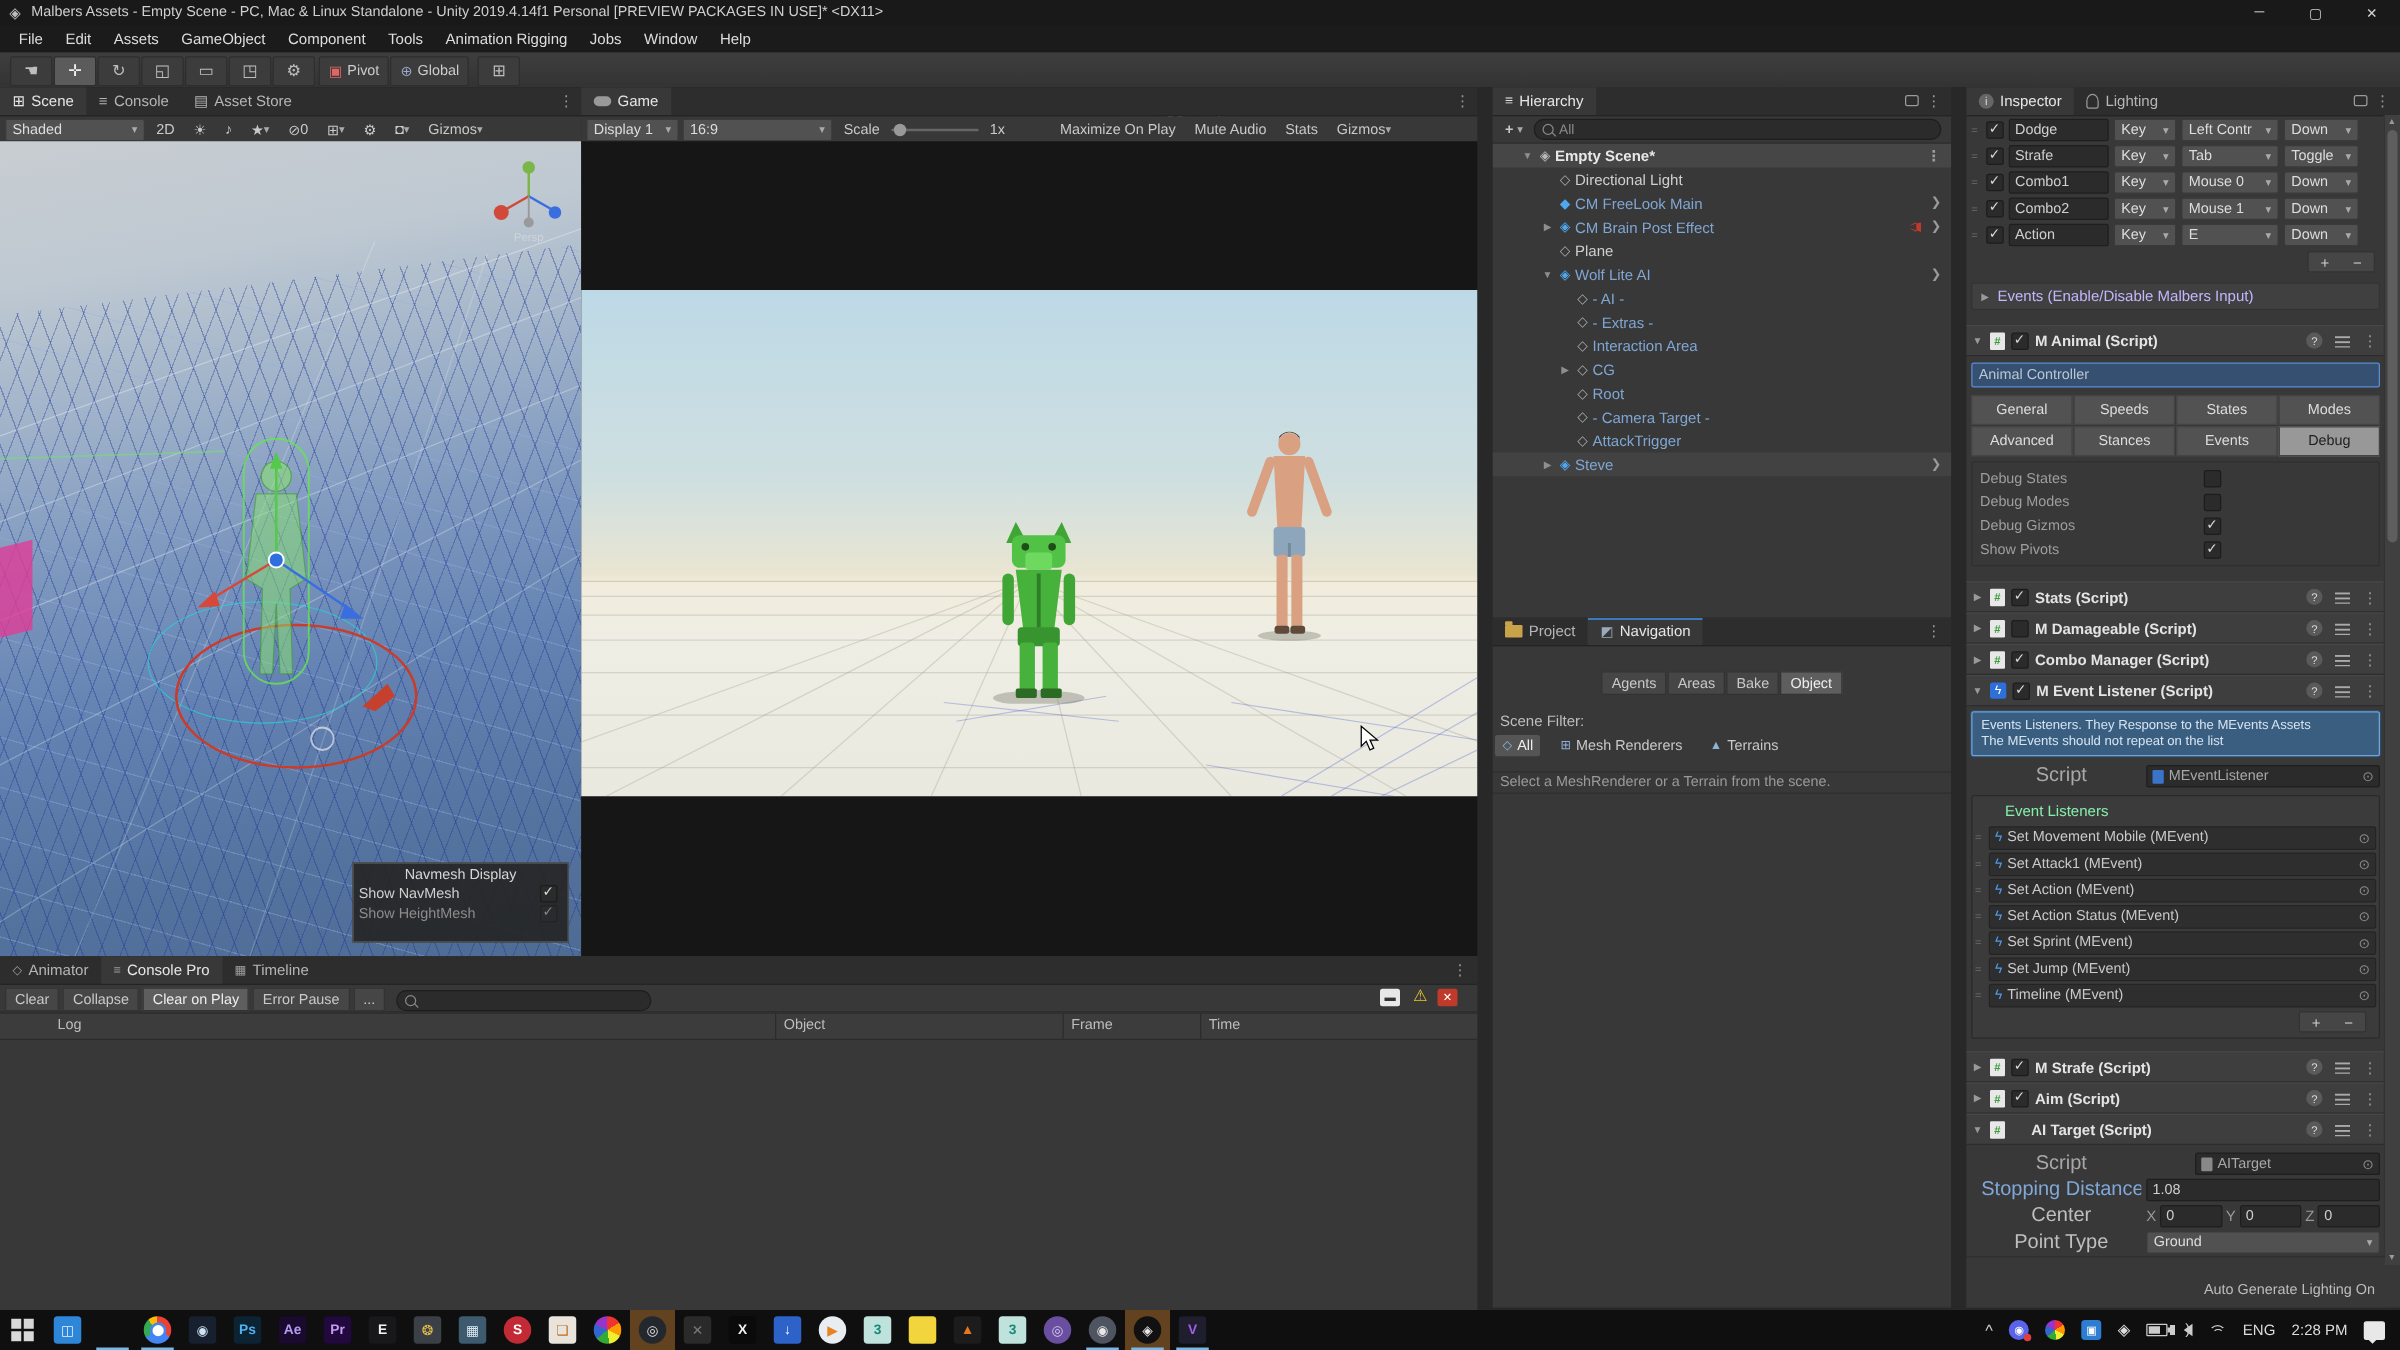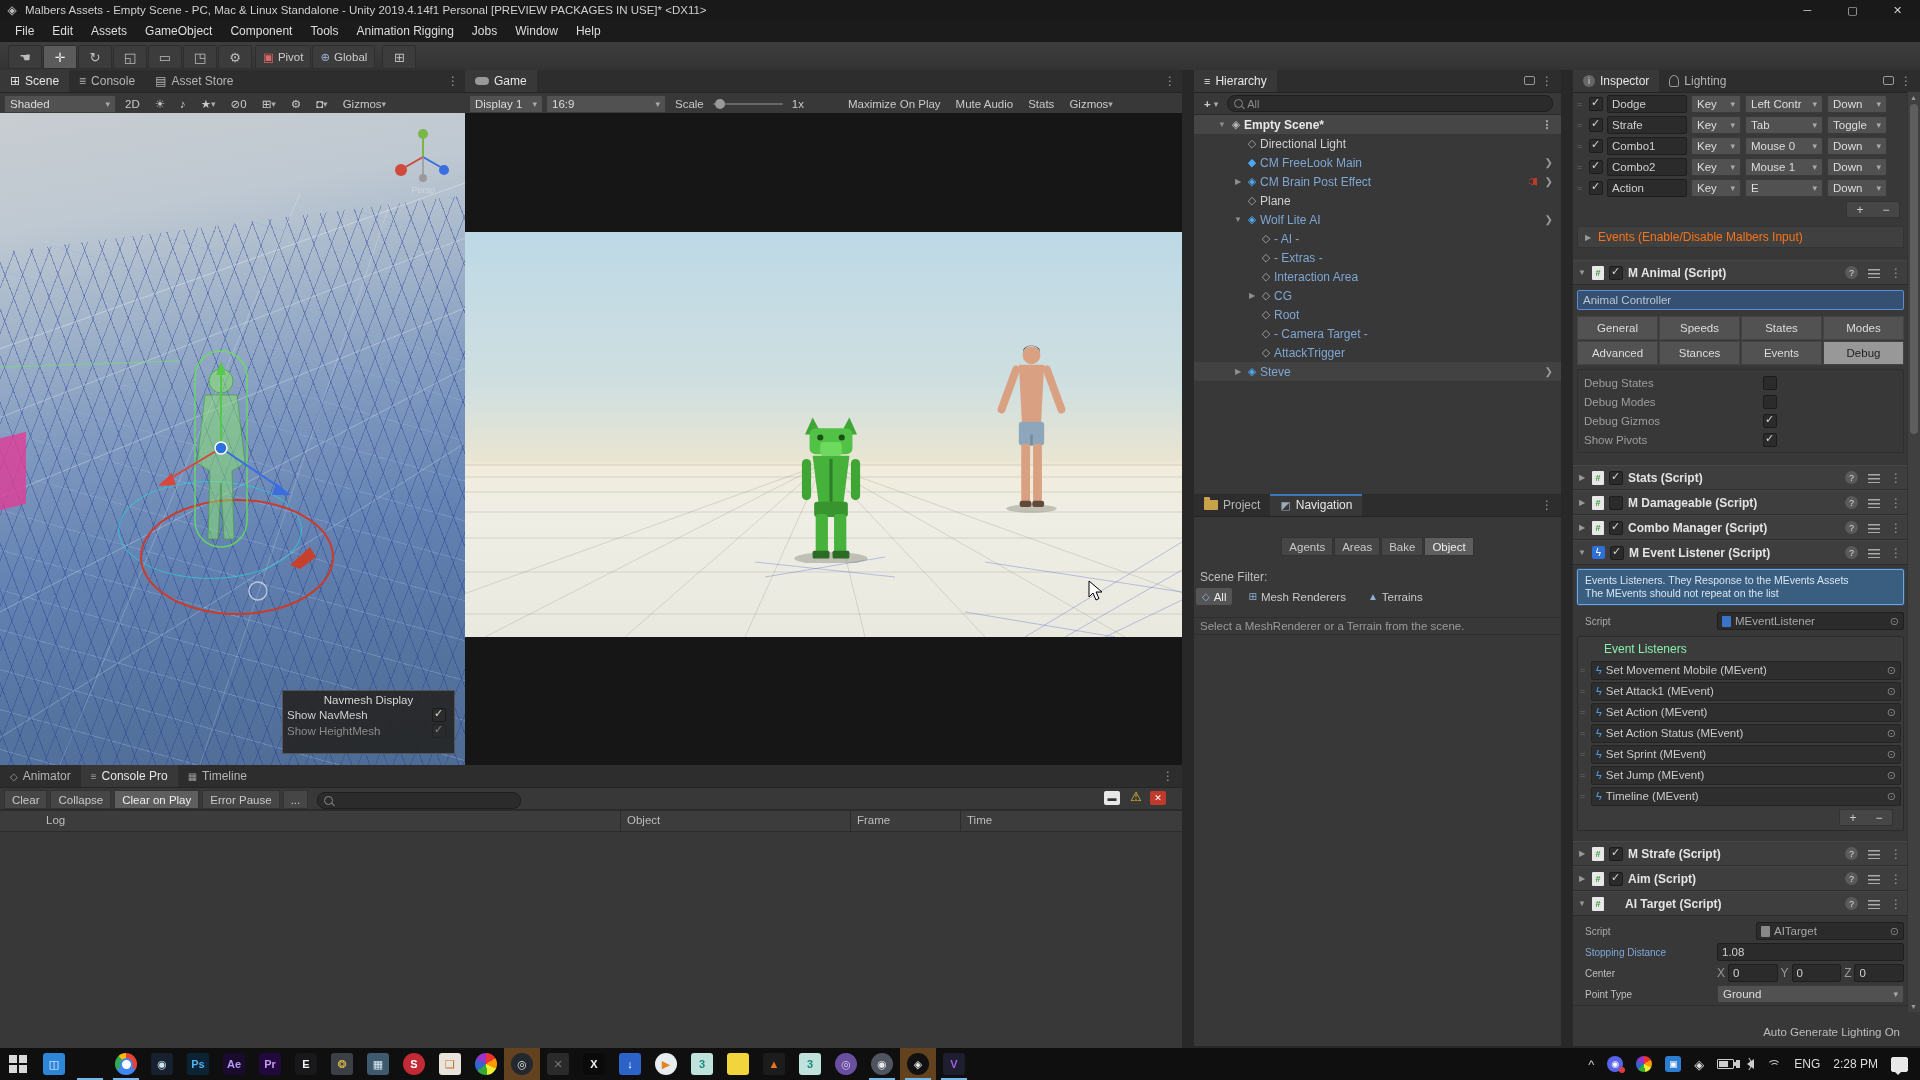--- a/index.html
+++ b/index.html
@@ -106,21 +106,21 @@
   .checkrow{display:flex;align-items:center;height:19px;font-size:11.5px;color:#9e9e9e;}
   .helpbox{margin:4px 4px 0 4px;background:#3a5e80;border:1px solid #76a3d6;border-radius:2px;padding:4px 7px;color:#d6e4f2;font-size:10.5px;line-height:13px;box-shadow:0 0 0 1px #2d4a66;}
   .groupbox{margin:6px 4px 0 4px;border:1px solid #2a2a2a;background:#3b3b3b;border-radius:2px;padding:2px 2px 4px 2px;}
   .evrow{display:flex;align-items:center;gap:3px;height:18px;margin-top:3px;}
   .evfld{flex:1;background:#2e2e2e;border:1px solid #242424;border-radius:2px;height:17px;display:flex;align-items:center;gap:4px;padding:0 4px;font-size:11.5px;color:#c9c9c9;}
   .bolt{color:#4f9be8;font-size:11px;flex:none;}
   .picker{margin-left:auto;color:#8a8a8a;font-size:11px;}
   .plusminus{display:flex;justify-content:flex-end;margin:4px 8px 0 0;}
   .pmbox{display:flex;background:#464646;border:1px solid #333;border-radius:2px;}
   .pmbtn{width:26px;height:15px;display:flex;align-items:center;justify-content:center;color:#ccc;font-size:12px;}
-  .proplabel{width:128px;flex:none;font-size:10px;color:#a8a8a8;padding-left:8px;white-space:nowrap;overflow:hidden;}
+  .proplabel{width:128px;flex:none;font-size:16px;color:#a8a8a8;padding-left:8px;white-space:nowrap;overflow:hidden;text-align:center;}
   .scrollbar{position:absolute;right:0;top:22px;width:12px;bottom:34px;background:#404040;border-left:1px solid #333;}
   .scrollhandle{position:absolute;left:2px;width:8px;border-radius:4px;background:#5e5e5e;}
   .inspstatus{position:absolute;left:0;right:12px;bottom:0;height:32px;display:flex;align-items:flex-end;justify-content:flex-end;padding:0 8px 8px 0;color:#bdbdbd;font-size:11.5px;background:#383838;border-top:1px solid #2e2e2e;}
   
   .taskbar{left:0;top:1048px;width:1920px;height:32px;background:#0f0f0f;display:flex;align-items:center;}
   .tb-cell{width:36px;height:32px;display:flex;align-items:center;justify-content:center;position:relative;flex:none;}
   .tb-cell.on::after{content:"";position:absolute;bottom:0;left:5px;width:26px;height:2px;background:#76b9e8;}
   .tb-cell.hi{background:rgba(170,110,45,.55);}
   .tb-ic{width:22px;height:22px;border-radius:3px;display:flex;align-items:center;justify-content:center;font-size:11px;font-weight:bold;}
   .tb-ic.round{border-radius:50%;}
@@ -723,21 +723,21 @@
           </div>
         </div>
       <div class="plusminus">
           <span class="pmbox">
         <span class="pmbtn">+</span>
         <span class="pmbtn">−</span>
       </span>
         </div>
       <div style="margin:8px 4px 0 4px;height:20px;background:#404040;border:1px solid #333;border-radius:2px;display:flex;align-items:center;gap:5px;padding:0 5px;">
         <span class="fold">▶</span>
-          <span style="color:#f97316;">Events (Enable/Disable Malbers Input)</span>
+          <span style="color:#c4b5fd;">Events (Enable/Disable Malbers Input)</span>
       </div>
 
       <div class="comp-hdr" style="margin-top:12px;">
         <span class="fold">▼</span>
           <span class="scripticon">#</span>
         <span class="cb on"></span>
         <span class="name">M Animal (Script)</span>
         <span class="rt">
             <span class="qicon">?</span>
             <span class="sliders"></span>

